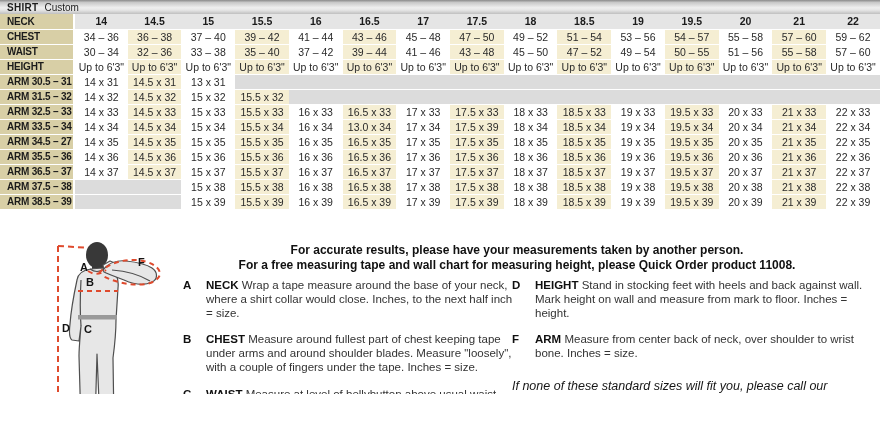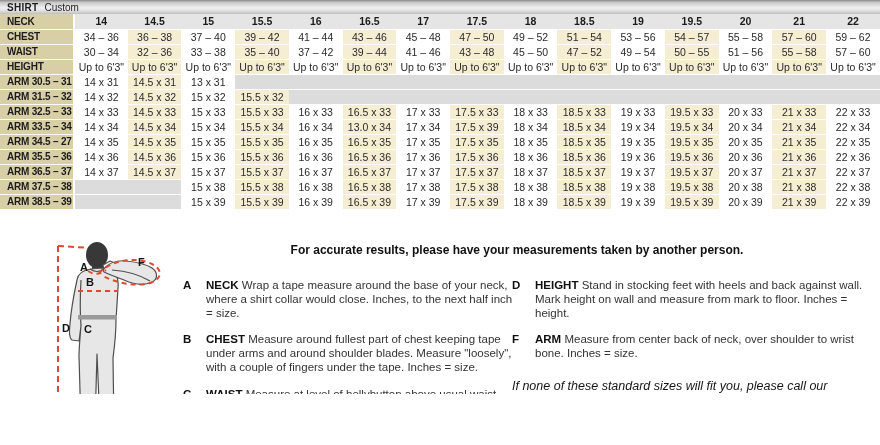--- a/index.html
+++ b/index.html
@@ -354,20 +354,21 @@
 
     <text class="fl" x="80" y="33">A</text>
     <text class="fl" x="86" y="48">B</text>
     <text class="fl" x="84" y="95">C</text>
     <text class="fl" x="62" y="94">D</text>
     <text class="fl" x="138" y="28">F</text>
   </svg>
 
   <div class="measure-heading">
     <div>For accurate results, please have your measurements taken by another person.</div>
+    <div>For a free measuring tape and wall chart for measuring height, please Quick Order product 11008.</div>
   </div>
 
   <div class="col col-left">
     <div class="instr">
       <span class="ltr">A</span>
       <span class="term">NECK</span>
       <span>Wrap a tape measure around the base of your neck, where a shirt collar would close. Inches, to the next half inch = size.</span>
     </div>
     <div class="instr">
       <span class="ltr">B</span>

